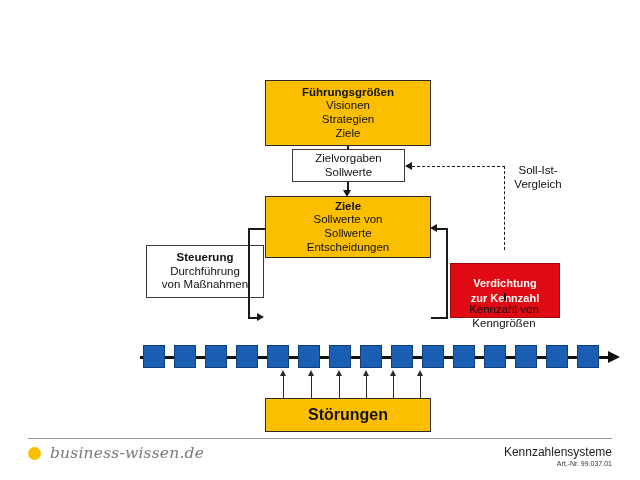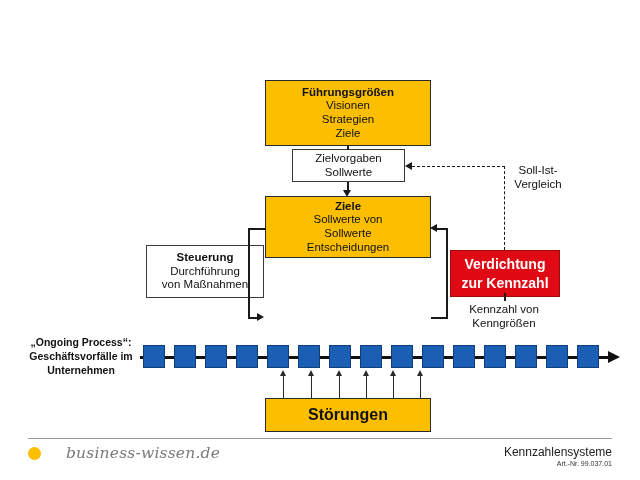--- a/index.html
+++ b/index.html
@@ -23,21 +23,21 @@
   }
   .box .hd{font-weight:bold;}
   .yellow{background:#FBBF00;border:1px solid #2b2b2b;color:#111;}
   .white{background:#ffffff;border:1px solid #3a3a3a;color:#111;}
   .red{background:#DF0A13;border:1px solid #9d0a0a;color:#ffffff;font-weight:bold;}
 
   #box-fuehrungsgroessen{left:265px;top:80px;width:166px;height:66px;font-size:11.5px;}
   #box-zielvorgaben{left:292px;top:149px;width:113px;height:33px;font-size:11.5px;}
   #box-regler{left:265px;top:196px;width:166px;height:62px;font-size:11.5px;}
   #box-steuerung{left:146px;top:245px;width:118px;height:53px;font-size:11.5px;}
-  #box-verdichtung{left:450px;top:250px;width:110px;height:47px;font-size:14px;line-height:1.3;}
+  #box-verdichtung{left:450px;top:263px;width:110px;height:55px;font-size:11px;line-height:1.3;}
   #box-regelstrecke{left:265px;top:285px;width:166px;height:62px;font-size:11.5px;}
   #box-stoerungen{left:265px;top:398px;width:166px;height:34px;font-size:11.5px;}
   #box-stoerungen .hd{font-size:16px;}
 
   
   .label{position:absolute;font-size:11.5px;line-height:1.2;text-align:center;color:#111;}
   #lbl-sollist{left:495px;top:164px;width:86px;}
   #lbl-messung{left:452px;top:303px;width:104px;}
   #lbl-ongoing{
     left:16px;top:335px;width:130px;font-weight:bold;font-size:10.5px;line-height:1.35;text-align:center;
@@ -60,21 +60,21 @@
 
   
   #process-chain{position:absolute;left:140px;top:345px;width:485px;height:24px;}
   #chain-rail{position:absolute;left:0;top:10.5px;width:468px;height:3px;background:#111;}
   .chip{position:absolute;top:0;width:22px;height:23px;background:#1A5FB4;border:1px solid #0f3f7a;box-sizing:border-box;}
   #chain-arrow{position:absolute;left:468px;top:5.5px;width:0;height:0;
     border-top:6.5px solid transparent;border-bottom:6.5px solid transparent;border-left:12px solid #111;}
 
   
   #footer-rule{position:absolute;left:28px;top:438px;width:584px;height:1.4px;background:#9b9b9b;}
-  #brand{position:absolute;left:28px;top:444px;display:flex;align-items:center;gap:25px;}
+  #brand{position:absolute;left:28px;top:444px;display:flex;align-items:center;gap:9px;}
   #brand-dot{width:13px;height:13px;border-radius:50%;background:#FBBF00;}
   #brand-text{font-family:"DejaVu Serif",serif;font-style:italic;font-size:15.5px;color:#7a7a7a;letter-spacing:0.2px;}
   #footer-right{position:absolute;right:28px;top:445px;text-align:right;}
   #footer-title{font-size:12px;color:#222;}
   #footer-art{font-size:7px;color:#333;margin-top:1px;}
 </style>
 </head>
 <body>
 
 <div class="stage">
@@ -118,25 +118,20 @@
   <div class="label" id="lbl-sollist">
     <div>Soll-Ist-</div>
     <div>Vergleich</div>
   </div>
 
   <div class="label" id="lbl-messung">
     <div>Kennzahl von</div>
     <div>Kenngrößen</div>
   </div>
 
-  <div class="label" id="lbl-ongoing">
-    <div>„Ongoing Process“:</div>
-    <div>Geschäftsvorfälle im</div>
-    <div>Unternehmen</div>
-  </div>
 
   <div class="ln v" style="left:347px;top:146px;height:4px;"></div>
 
   <div class="ln v" style="left:347px;top:182px;height:9px;"></div>
   <div class="arw down" style="left:343px;top:190px;"></div>
 
   <div class="ln h" style="left:248px;top:228px;width:18px;"></div>
   <div class="ln v" style="left:248px;top:228px;height:90px;"></div>
   <div class="ln h" style="left:248px;top:317px;width:10px;"></div>
   <div class="arw right" style="left:257px;top:313px;"></div>

